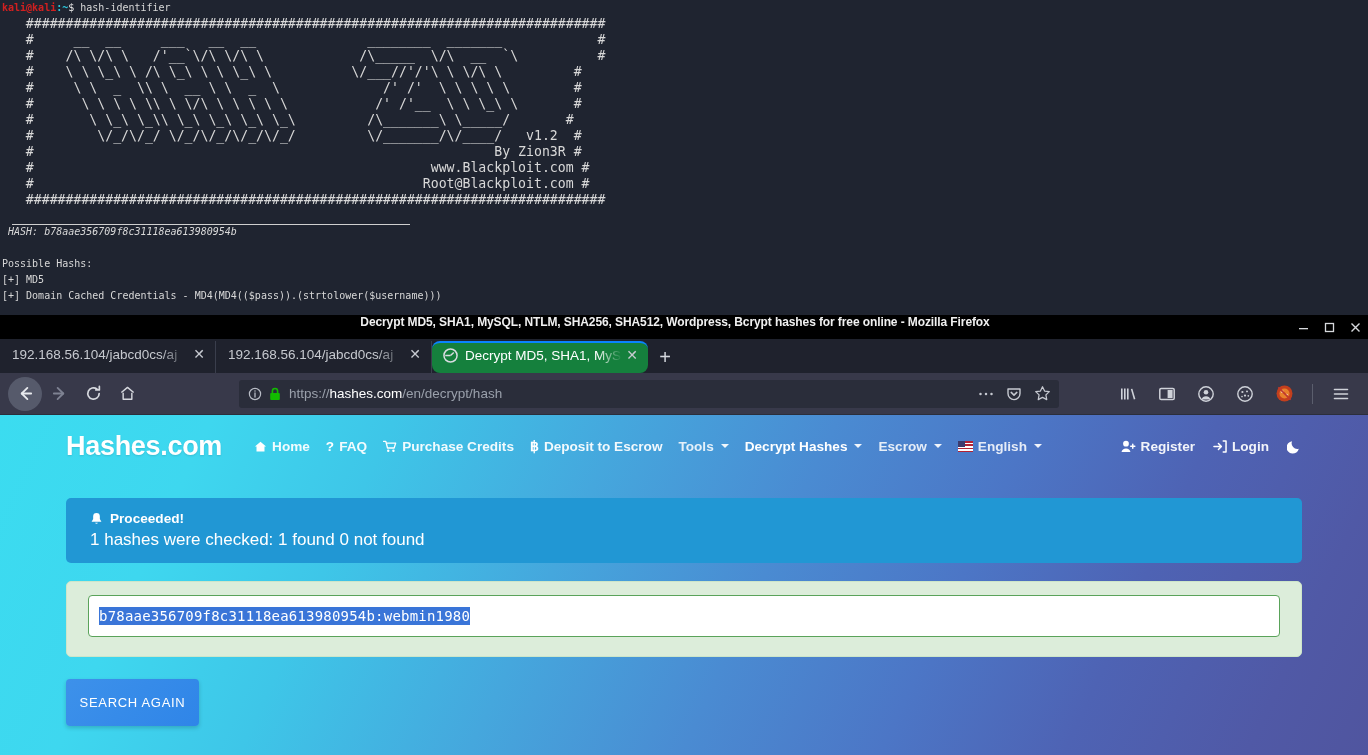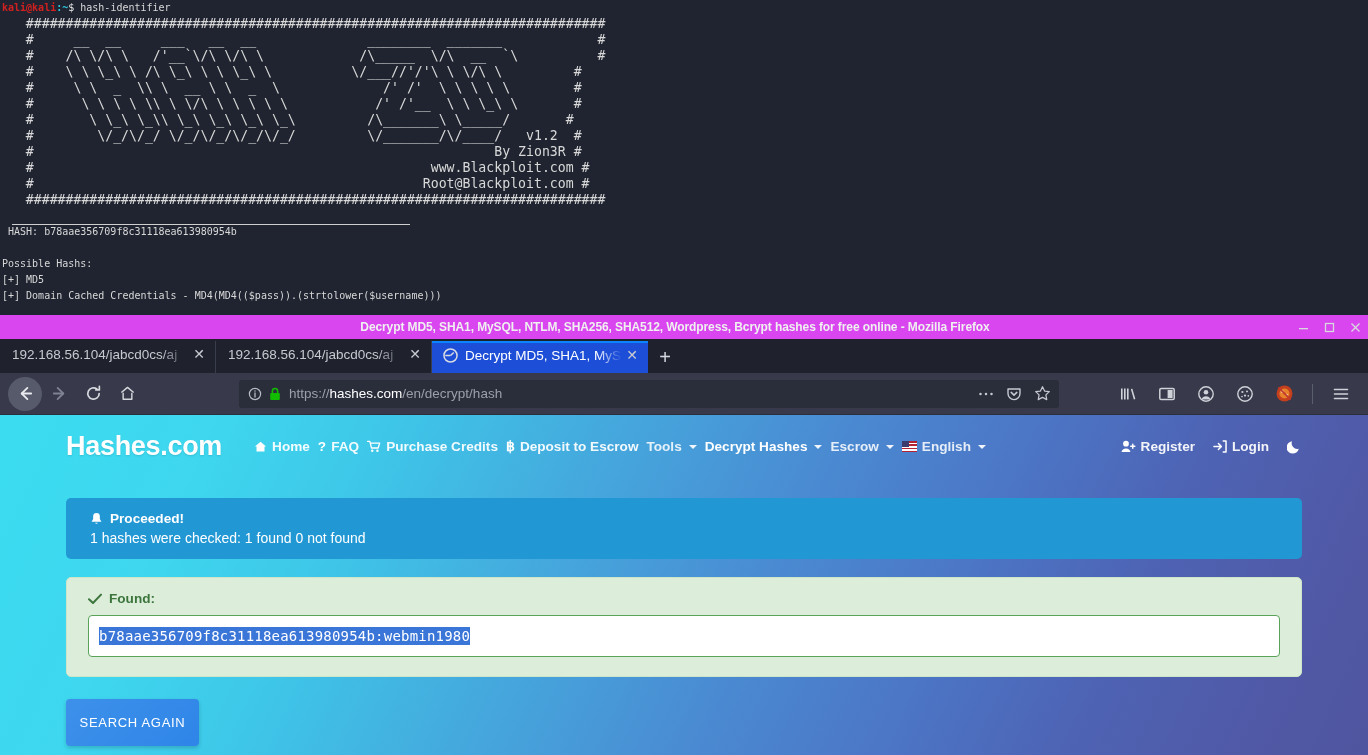--- a/index.html
+++ b/index.html
@@ -47,22 +47,22 @@
 
   
   #firefox {
     position: absolute; left: 0; top: 315px;
     width: 1368px; height: 440px;
     background: #2b2e3b;
   }
   #titlebar {
     position: relative;
     height: 24px;
-    background: #d946ef;
-    display: flex; align-items: center;
+    background: #000000;
+    display: flex; align-items: flex-start;
   }
   #window-title {
     flex: 1;
     text-align: center;
     color: #f0f0f0;
     font-size: 12px;
     font-weight: bold;
     white-space: nowrap;
     overflow: hidden;
     letter-spacing: -0.1px;
@@ -89,25 +89,26 @@
     display: flex; align-items: center;
     padding: 0 6px 6px 12px;
     min-width: 0;
     color: #c6c9cf;
     font-size: 13.5px;
     border-right: 1px solid #3a3e4c;
   }
   .tab.inactive { width: 216px; background: transparent; }
   .tab.active {
     width: 216px;
-    background: #1d4ed8;
+    background: #15803d;
     border-top: 2px solid #0a84ff;
     border-right: none;
     color: #ffffff;
     padding-left: 10px;
+    border-radius: 8px;
   }
   .tab-fav {
     width: 16px; height: 16px; flex: 0 0 16px;
     margin-right: 7px;
     display: flex; align-items: center; justify-content: center;
   }
   .tab-label {
     flex: 1 1 auto;
     white-space: nowrap;
     overflow: hidden;
@@ -206,21 +207,21 @@
     padding: 0 66px;
   }
   #brand {
     color: #ffffff;
     font-size: 27px;
     font-weight: bold;
     letter-spacing: -0.3px;
     text-shadow: 0 1px 2px rgba(0,0,0,.12);
     margin-right: 32px;
   }
-  .nav-items { display: flex; align-items: flex-end; gap: 8px; }
+  .nav-items { display: flex; align-items: center; gap: 16px; }
   .nav-link {
     color: rgba(255,255,255,.93);
     font-size: 13.6px;
     font-weight: bold;
     white-space: nowrap;
     display: flex; align-items: center; gap: 5px;
   }
   .nav-link.dim { color: rgba(255,255,255,.86); }
   .nav-link.strong { color: #ffffff; }
   .caret {
@@ -259,21 +260,21 @@
     margin-top: 21px;
     background: #2197d4;
     color: #ffffff;
   }
   .alert-title {
     font-size: 13.6px;
     font-weight: bold;
     display: flex; align-items: center; gap: 7px;
     margin-bottom: 4px;
   }
-  .alert-body { font-size: 14px; }
+  .alert-body { font-size: 17px; }
   #alert-found {
     margin-top: 18px;
     background: #dcedda;
     border: 1px solid #cde6c9;
     color: #3c763d;
     padding: 13px 21px 19px 21px;
   }
   #found-title {
     color: #3c763d;
     font-weight: bold;
@@ -322,21 +323,21 @@
    #    \ \ \_\ \ /\ \_\ \ \ \_\ \          \/___//'/'\ \ \/\ \         #
    #     \ \  _  \\ \  __ \ \  _  \             /' /'  \ \ \ \ \        #
    #      \ \ \ \ \\ \ \/\ \ \ \ \ \           /' /'__  \ \ \_\ \       #
    #       \ \_\ \_\\ \_\ \_\ \_\ \_\         /\_______\ \_____/       #
    #        \/_/\/_/ \/_/\/_/\/_/\/_/         \/_______/\/____/   v1.2  #
    #                                                          By Zion3R #
    #                                                  www.Blackploit.com #
    #                                                 Root@Blackploit.com #
    #########################################################################</pre>
   <div class="term-rule"></div>
-  <div class="term-line" style="margin-top:16px;"> HASH: b78aae356709f8c31118ea613980954b</div>
+  <div class="term-line" style="margin-top:16px;font-style:italic;"> HASH: b78aae356709f8c31118ea613980954b</div>
   <div class="term-line">&nbsp;</div>
   <div class="term-line">Possible Hashs:</div>
   <div class="term-line">[+] MD5</div>
   <div class="term-line">[+] Domain Cached Credentials - MD4(MD4(($pass)).(strtolower($username)))</div>
 </div>
 
 <div id="firefox">
 
   <div id="titlebar">
     <div id="window-title">Decrypt MD5, SHA1, MySQL, NTLM, SHA256, SHA512, Wordpress, Bcrypt hashes for free online - Mozilla Firefox</div>
@@ -590,28 +591,20 @@
                 <path d="M7 1 a3.6 3.6 0 0 1 3.6 3.6 v3 L12.3 10.4 H1.7 L3.4 7.6 v-3 A3.6 3.6 0 0 1 7 1 Z" fill="#ffffff"></path>
                 <path d="M5.5 11.6 a1.6 1.6 0 0 0 3 0 Z" fill="#ffffff"></path>
               </svg>
           </span>
           <span>Proceeded!</span>
         </div>
         <div class="alert-body">1 hashes were checked: 1 found 0 not found</div>
       </div>
 
       <div class="alert" id="alert-found">
-        <div id="found-title">
-          <span class="icon-inline">
-            <svg width="14" height="12" viewBox="0 0 14 12">
-                <path d="M1 6.2 L5 10 L13 1.6" fill="none" stroke="#3c763d" stroke-width="2" stroke-linecap="round" stroke-linejoin="round"></path>
-              </svg>
-          </span>
-          <span>Found:</span>
-        </div>
         <div id="found-box">
           <span id="found-value">b78aae356709f8c31118ea613980954b:webmin1980</span>
         </div>
       </div>
 
       <div id="search-again">SEARCH AGAIN</div>
     </div>
   </div>
 </div>
 

